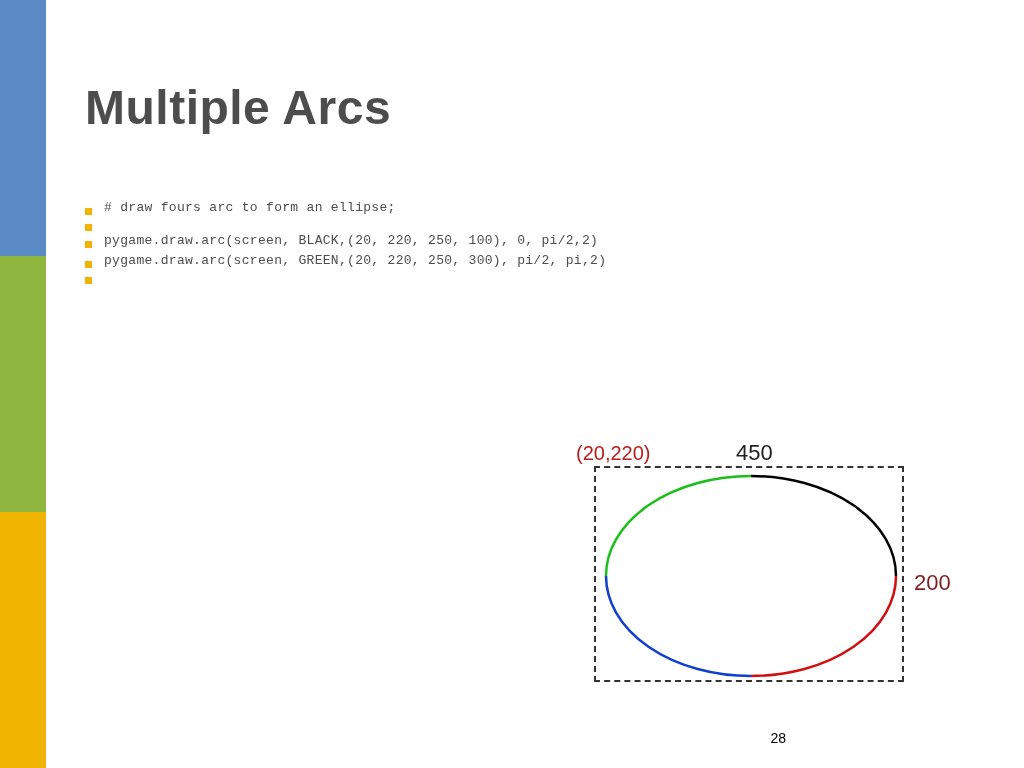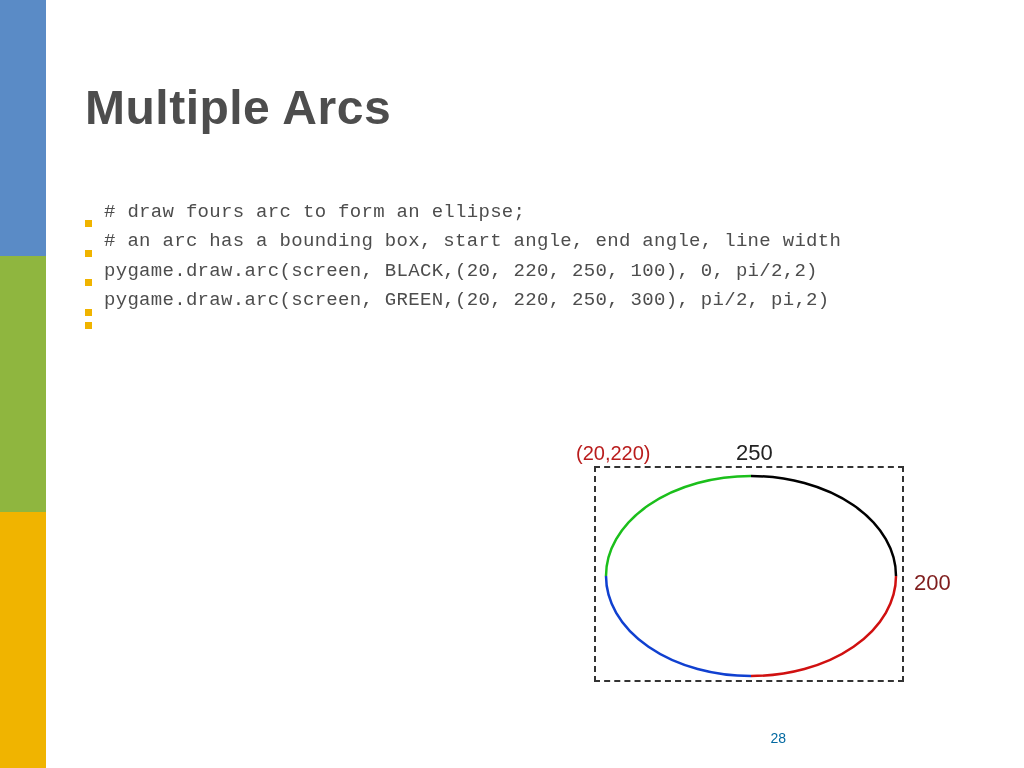--- a/index.html
+++ b/index.html
@@ -4,28 +4,28 @@
 <style>
   * { margin: 0; padding: 0; box-sizing: border-box; }
   html, body { width: 1024px; height: 768px; font-family: Arial, Helvetica, sans-serif; background: #fff; overflow: hidden; }
   .slide { position: relative; width: 816px; height: 768px; }
   .sidebar { position: absolute; left: 0; top: 0; width: 46px; height: 768px; }
   .stripe-blue  { position: absolute; left: 0; top: 0;   width: 46px; height: 256px; background: #5a8bc6; }
   .stripe-green { position: absolute; left: 0; top: 256px; width: 46px; height: 256px; background: #8fb63f; }
   .stripe-amber { position: absolute; left: 0; top: 512px; width: 46px; height: 256px; background: #f0b400; }
   .title { position: absolute; left: 85px; top: 80px; font-size: 48px; font-weight: 900; color: #4d4d4d; letter-spacing: 0.5px; }
   .bullets { position: absolute; left: 85px; top: 198px; width: 880px; }
-  .bullet { display: flex; align-items: flex-end; font-family: "Courier New", Courier, monospace; font-size: 19px; color: #4d4d4d; line-height: 1.55; letter-spacing: 0.3px; }
+  .bullet { display: flex; align-items: center; font-family: "Courier New", Courier, monospace; font-size: 13px; color: #4d4d4d; line-height: 1.55; letter-spacing: 0.3px; }
   .sq { display: inline-block; width: 7px; height: 7px; background: #f0b400; margin-right: 12px; margin-top: 6px; flex: 0 0 7px; }
   .diagram { position: absolute; left: 576px; top: 466px; width: 340px; height: 220px; }
   .box-outline { border: 2px dashed #333; width: 310px; height: 216px; position: absolute; left: 18px; top: 0; }
   .label-tl { position: absolute; left: 0; top: -24px; font-family: Arial, sans-serif; font-size: 20px; color: #b91c1c; }
   .label-w  { position: absolute; left: 160px; top: -26px; font-family: Arial, sans-serif; font-size: 22px; color: #222; }
   .label-h  { position: absolute; left: 338px; top: 104px; font-family: Arial, sans-serif; font-size: 22px; color: #7f1d1d; }
-  .pagenum { position: absolute; right: 30px; bottom: 22px; font-size: 14px; color: #0369a1; }
+  .pagenum { position: absolute; right: 30px; bottom: 22px; font-size: 14px; color: #000000; }
 </style>
 </head>
 <body>
 
 <div class="slide">
 
   <div class="sidebar">
     <div class="stripe-blue"></div>
     <div class="stripe-green"></div>
     <div class="stripe-amber"></div>
@@ -33,38 +33,37 @@
 
   <h1 class="title">Multiple Arcs</h1>
 
   <div class="bullets">
     <div class="bullet">
         <span class="sq"></span>
         <span># draw fours arc to form an ellipse;</span>
       </div>
     <div class="bullet">
         <span class="sq"></span>
-        <span># an arc has a bounding box, start angle, end angle, line width</span>
       </div>
     <div class="bullet">
         <span class="sq"></span>
         <span>pygame.draw.arc(screen, BLACK,(20, 220, 250, 100), 0, pi/2,2)</span>
       </div>
     <div class="bullet">
         <span class="sq"></span>
         <span>pygame.draw.arc(screen, GREEN,(20, 220, 250, 300), pi/2, pi,2)</span>
       </div>
     <div class="bullet">
         <span class="sq"></span>
       </div>
   </div>
 
   <div class="diagram">
     <div class="label-tl">(20,220)</div>
-    <div class="label-w">250</div>
+    <div class="label-w">450</div>
     <div class="label-h">200</div>
     <div class="box-outline">
       <svg id="arc-svg" width="310" height="216" viewBox="0 0 310 216">
           <path d="M 300 108 A 145 100 0 0 0 155 8" stroke="#000000" stroke-width="2.5" fill="none"></path>
           <path d="M 155 8 A 145 100 0 0 0 10 107.99999999999999" stroke="#1bbf1b" stroke-width="2.5" fill="none"></path>
           <path d="M 10 107.99999999999999 A 145 100 0 0 0 154.99999999999997 208" stroke="#1040d0" stroke-width="2.5" fill="none"></path>
           <path d="M 154.99999999999997 208 A 145 100 0 0 0 300 108.00000000000003" stroke="#d01010" stroke-width="2.5" fill="none"></path>
         </svg>
     </div>
   </div>

